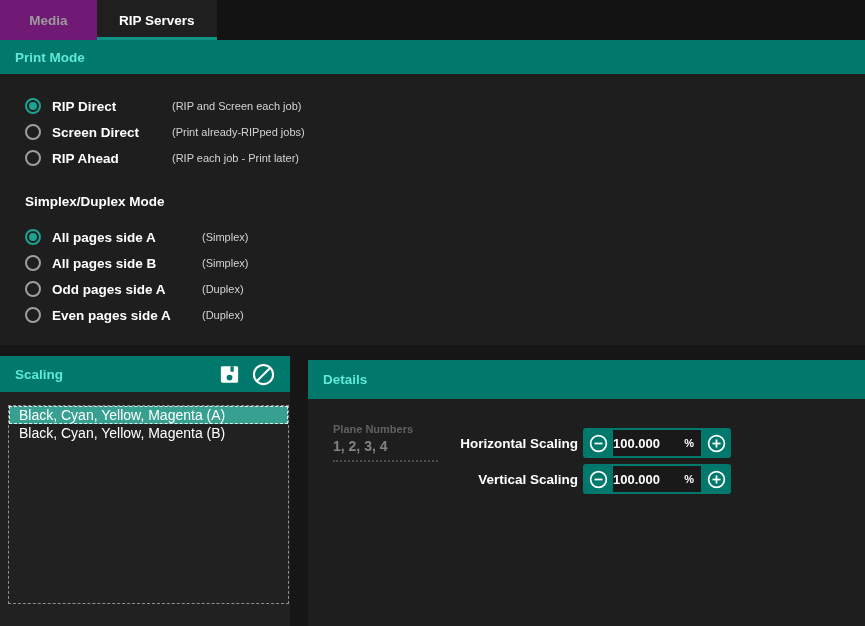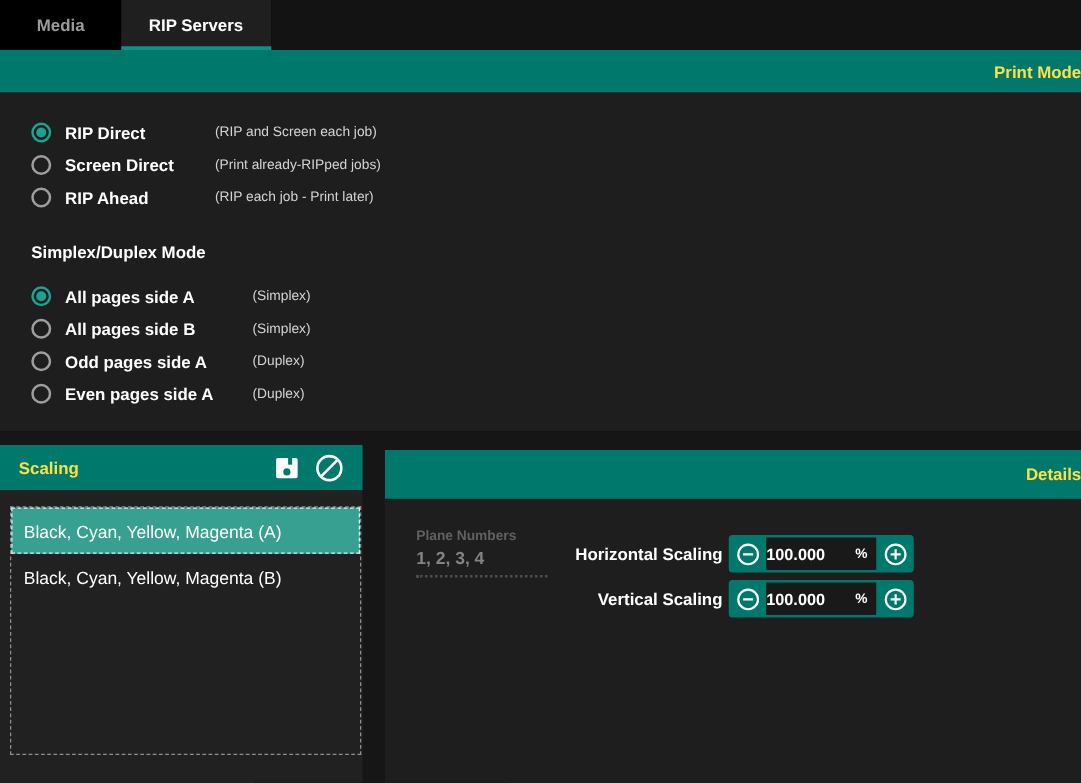--- a/index.html
+++ b/index.html
@@ -7,34 +7,34 @@
   body {
     width:865px; height:626px; overflow:hidden;
     background:#181818;
     font-family:"Liberation Sans", sans-serif;
     -webkit-font-smoothing:antialiased;
   }
   .app { position:relative; width:865px; height:626px; }
 
   
   .tabbar { height:40px; background:#131313; display:flex; }
-  .tabs-group { display:flex; background:#000000; }
+  .tabs-group { display:flex; background:#701a75; }
   .tab {
     min-width:97px; padding:0 22px; display:flex; align-items:center; justify-content:center;
     font-size:13.5px; font-weight:bold; color:#9b9b9b; cursor:pointer; position:relative;
   }
   .tab.active { color:#ffffff; background:#1f1f1f; }
   .tab.active::after {
     content:""; position:absolute; left:0; right:0; bottom:0; height:3px; background:#0d9381;
   }
 
   
   .teal-header {
-    background:#00796c; color:#fde047; font-size:13.5px; font-weight:bold;
-    display:flex; align-items:center; padding-left:15px;justify-content:flex-end;
+    background:#00796c; color:#5eead4; font-size:13.5px; font-weight:bold;
+    display:flex; align-items:center; padding-left:15px;
   }
 
   .print-mode-header { height:34px; }
 
   
   .upper-content { height:271px; background:#1e1e1e; padding:23px 0 0 25px; }
 
   .radio-row { display:flex; align-items:center; height:18px; margin-bottom:8px; }
   .radio {
     width:16px; height:16px; border-radius:50%;
@@ -59,21 +59,21 @@
   .scaling-header { height:36px; padding-right:10px; }
   .scaling-title { flex:1; }
   .icon-btn {
     width:34px; height:30px; display:flex; align-items:center; justify-content:center; cursor:pointer;
   }
   .list {
     position:absolute; top:49px; left:8px; right:1px; bottom:22px;
     border:1px dashed #8f8f8f; background:#212121;
   }
   .list-item {
-    height:37px; display:flex; align-items:center; padding-left:10px;
+    height:18px; display:flex; align-items:center; padding-left:10px;
     color:#ffffff; font-size:14px; cursor:pointer;
   }
   .list-item.selected { background:#38a090; outline:1px dashed #d9efe9; outline-offset:-1px; }
 
   .right-panel { position:absolute; left:308px; top:15px; right:0; bottom:0; background:#1e1e1e; }
   .details-header { height:39px; }
   .details-body { position:relative; height:calc(100% - 28px); }
 
   .plane-numbers { position:absolute; left:25px; top:24px; width:105px; }
   .plane-label { color:#616161; font-size:11px; font-weight:bold; }

